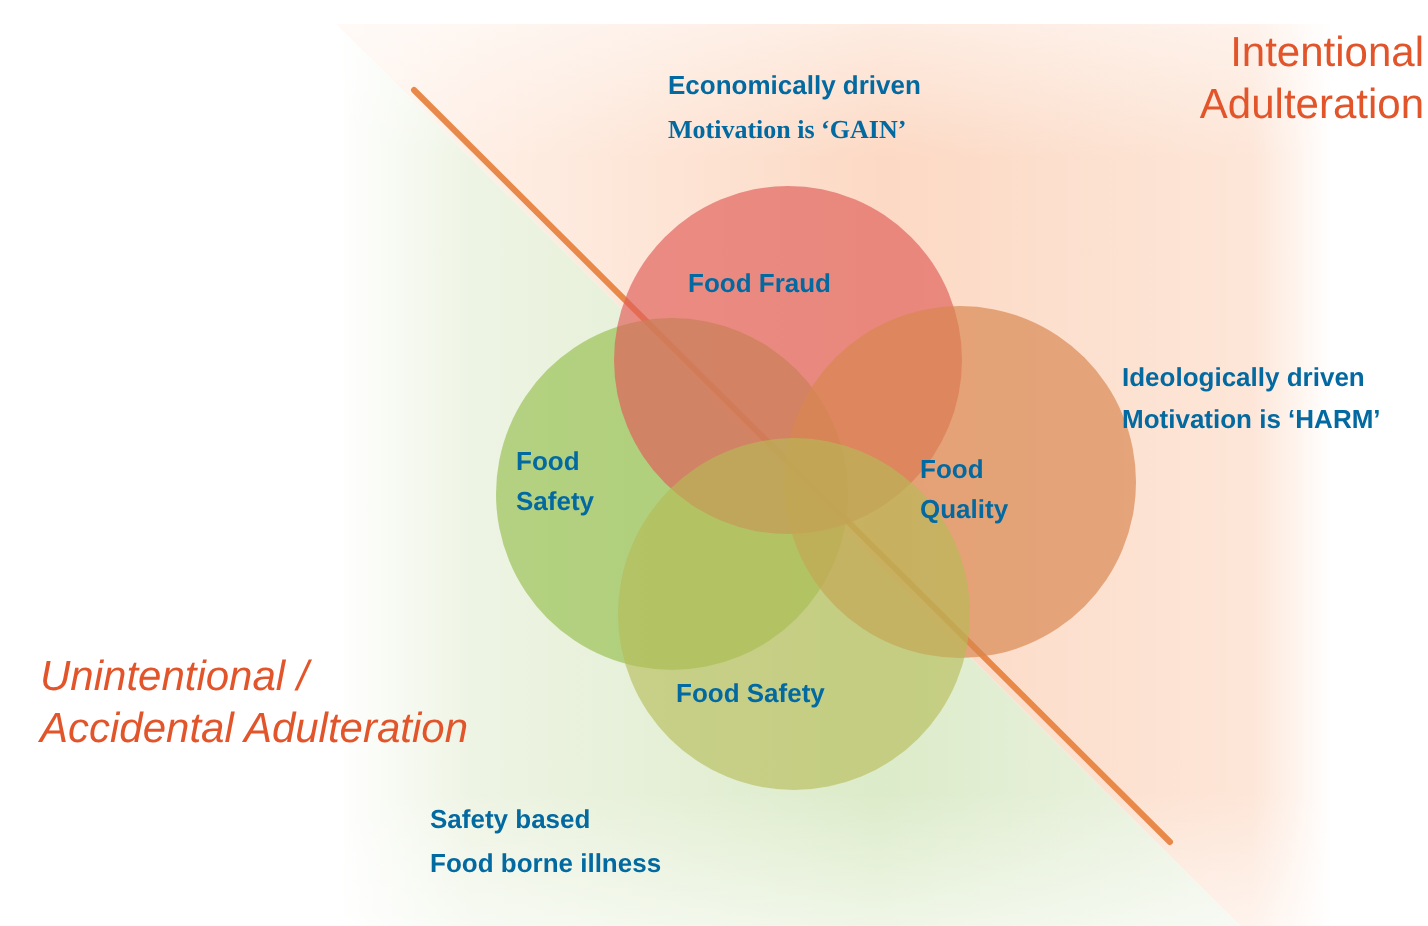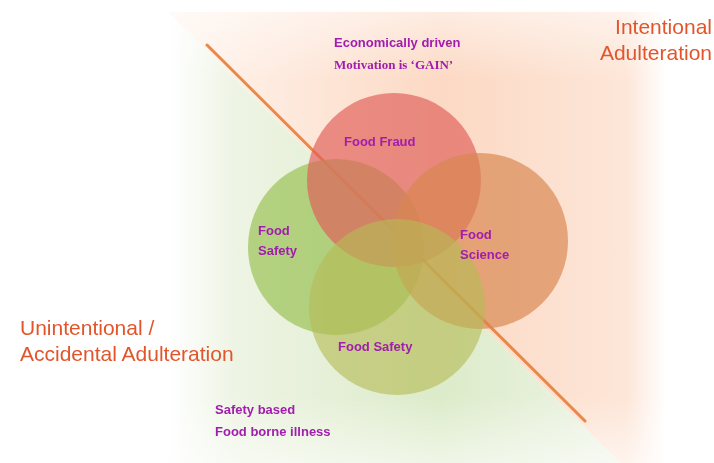--- a/index.html
+++ b/index.html
@@ -3,21 +3,21 @@
   <meta charset="utf-8">
   <style>
     html, body { margin: 0; padding: 0; }
     body {
       width: 714px; height: 463px; position: relative; overflow: hidden;
       background: #ffffff;
       font-family: "Liberation Sans", "DejaVu Sans", sans-serif;
     }
     .stage { position: absolute; left: 0; top: 0; width: 579px; height: 463px; margin-left: 20px; }
     svg.diag { position: absolute; left: 0; top: 0; }
-    .lbl { position: absolute; font-weight: bold; color: #a21caf; font-size: 13px; line-height: 18px; white-space: nowrap; }
+    .lbl { position: absolute; font-weight: bold; color: #0369a1; font-size: 13px; line-height: 18px; white-space: nowrap; }
     .big { position: absolute; color: #e2552b; font-size: 21px; line-height: 26px; white-space: nowrap; font-weight: normal; }
     .center { }
     .right { text-align: right; }
   </style>
 </head>
 <body>
 
 <div class="stage">
 
   <svg class="diag" width="714" height="463" viewBox="0 0 714 463">
@@ -53,43 +53,47 @@
     <circle cx="374" cy="180" r="87" fill="#e0605a" fill-opacity="0.68"></circle>
     <circle cx="460" cy="241" r="88" fill="#d98650" fill-opacity="0.68"></circle>
     <circle cx="377" cy="307" r="88" fill="#b5bb55" fill-opacity="0.62"></circle>
   </svg>
 
   <div class="big right" style="left:540px; top:14px; width:152px;">
     <div>Intentional</div>
     <div>Adulteration</div>
   </div>
 
-  <div class="big" style="left:0px; top:315px;">
+  <div class="big" style="left:0px; top:326px;font-style:italic;">
     <div>Unintentional /</div>
     <div>Accidental Adulteration</div>
   </div>
 
   <div class="lbl" style="left:314px; top:34px;">
     <div>Economically driven</div>
     <div style="margin-top:4px;font-family:Liberation Serif, serif;">Motivation is ‘GAIN’</div>
   </div>
 
+  <div class="lbl" style="left:541px; top:180px;">
+    <div>Ideologically driven</div>
+    <div style="margin-top:3px;">Motivation is ‘HARM’</div>
+  </div>
 
   <div class="lbl" style="left:195px; top:401px;">
     <div>Safety based</div>
     <div style="margin-top:4px;">Food borne illness</div>
   </div>
 
   <div class="lbl center" style="left:324px; top:133px; width:100px;">Food Fraud</div>
 
   <div class="lbl center" style="left:238px; top:221px; width:70px; line-height:20px;">
     <div>Food</div>
     <div>Safety</div>
   </div>
 
   <div class="lbl center" style="left:440px; top:225px; width:80px; line-height:20px;">
     <div>Food</div>
-    <div>Science</div>
+    <div>Quality</div>
   </div>
 
   <div class="lbl center" style="left:318px; top:338px; width:120px;">Food Safety</div>
 
 </div>
 
 </body></html>

